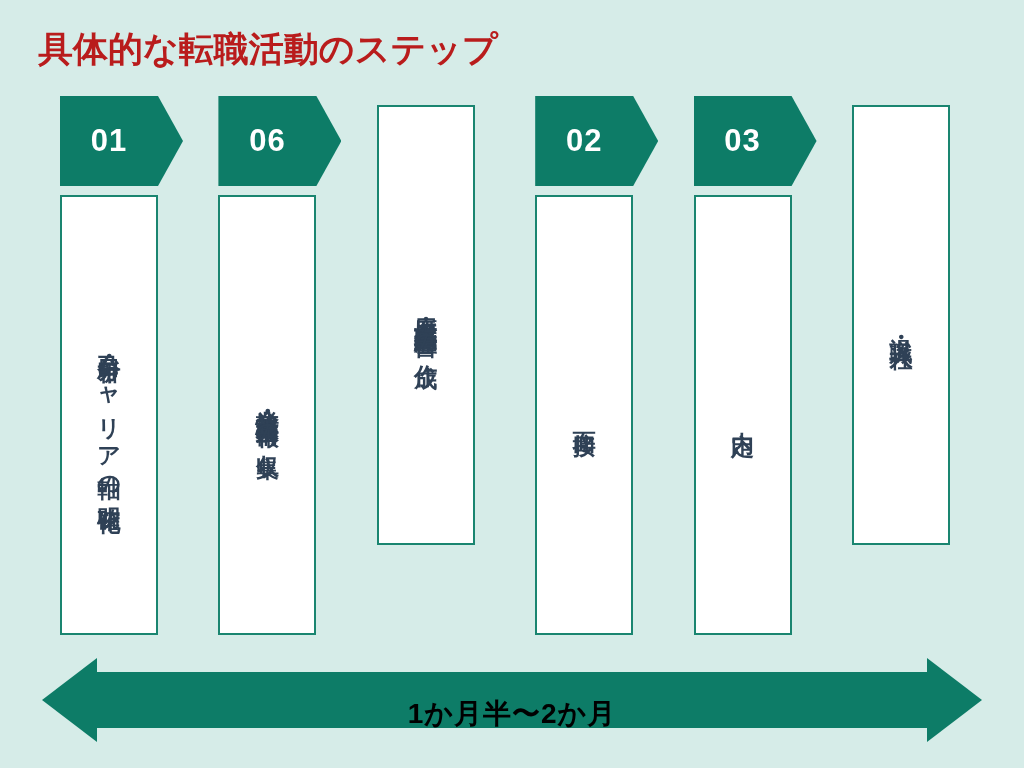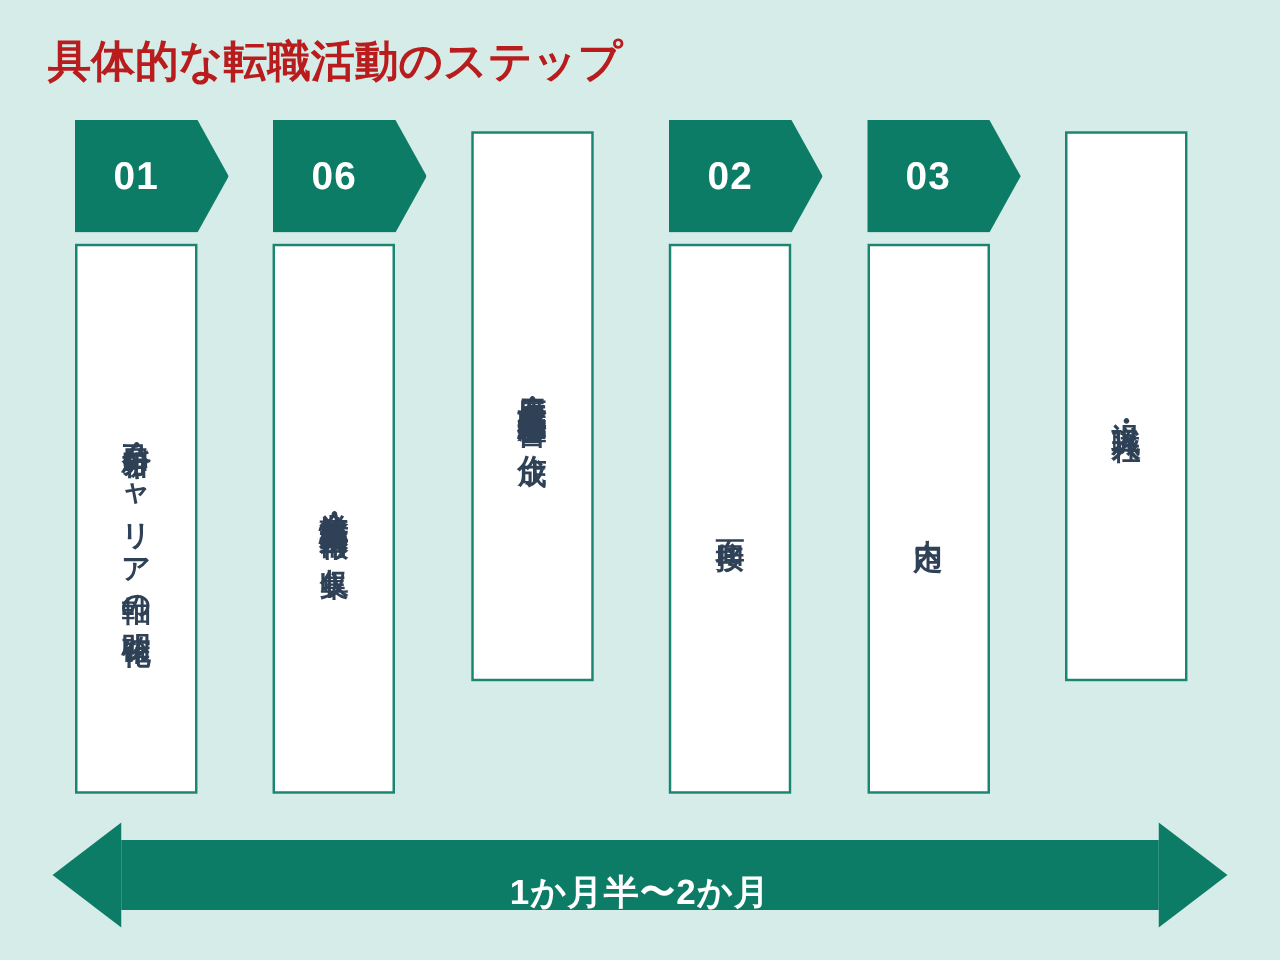--- a/index.html
+++ b/index.html
@@ -87,21 +87,21 @@
   }
   .arrow-body {
     flex: 1;
     height: 56px;
     background: #0d7c67;
     display: flex;
     align-items: center;
     justify-content: center;
   }
   .timeline-label {
-    color: #ffffff;
+    color: #000000;
     font-size: 28px;
     font-weight: 700;
     letter-spacing: 1px;
     white-space: nowrap;
     margin-top: 28px;
   }
 </style>
 </head>
 <body>
 

